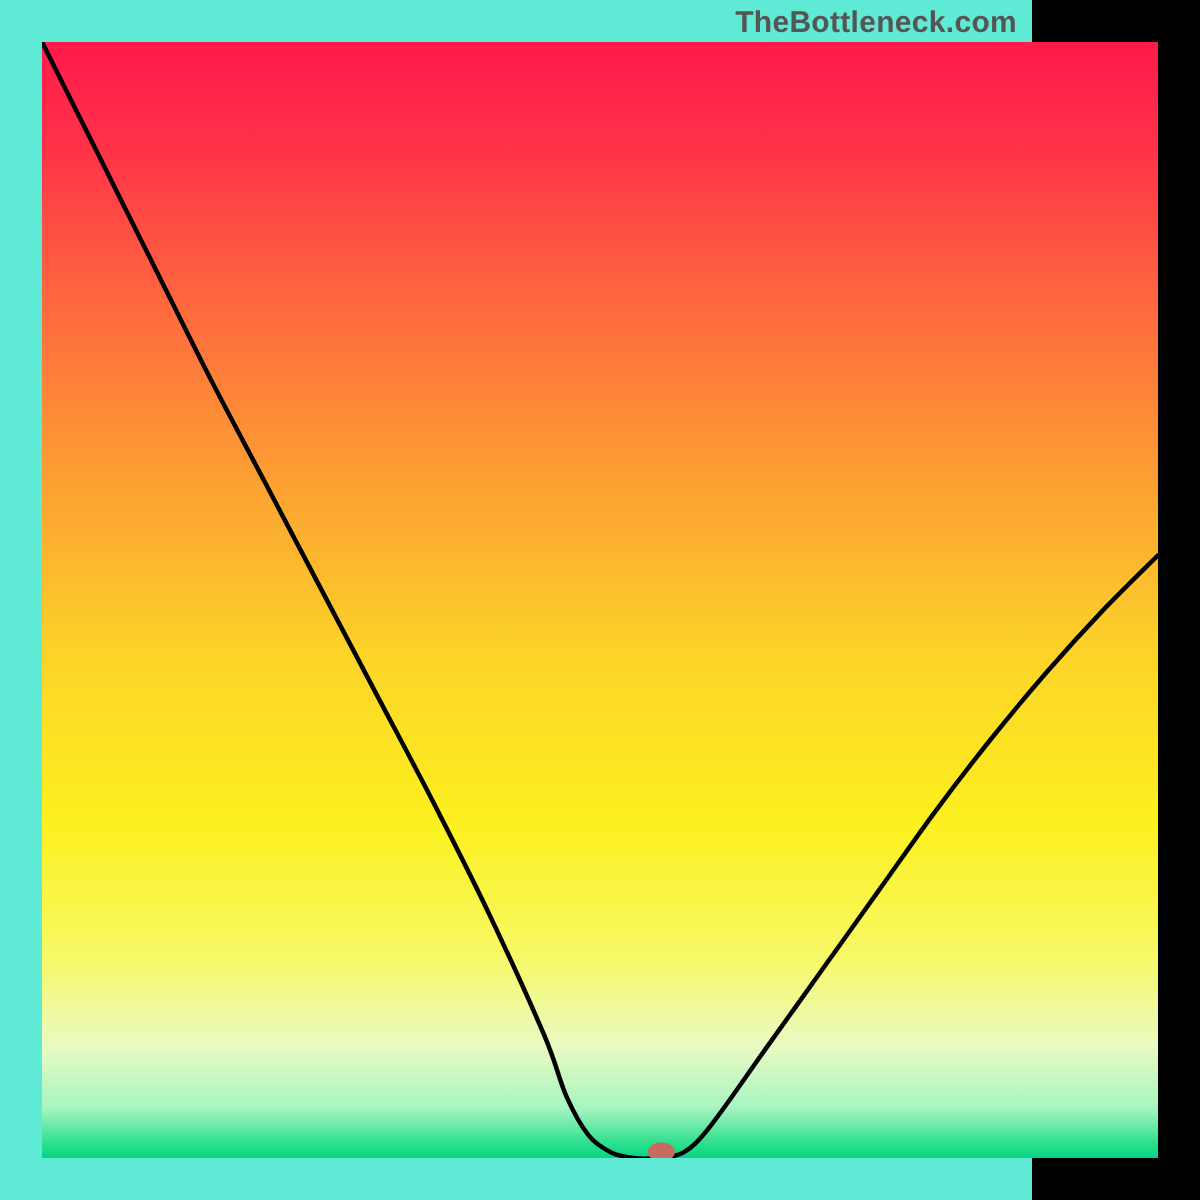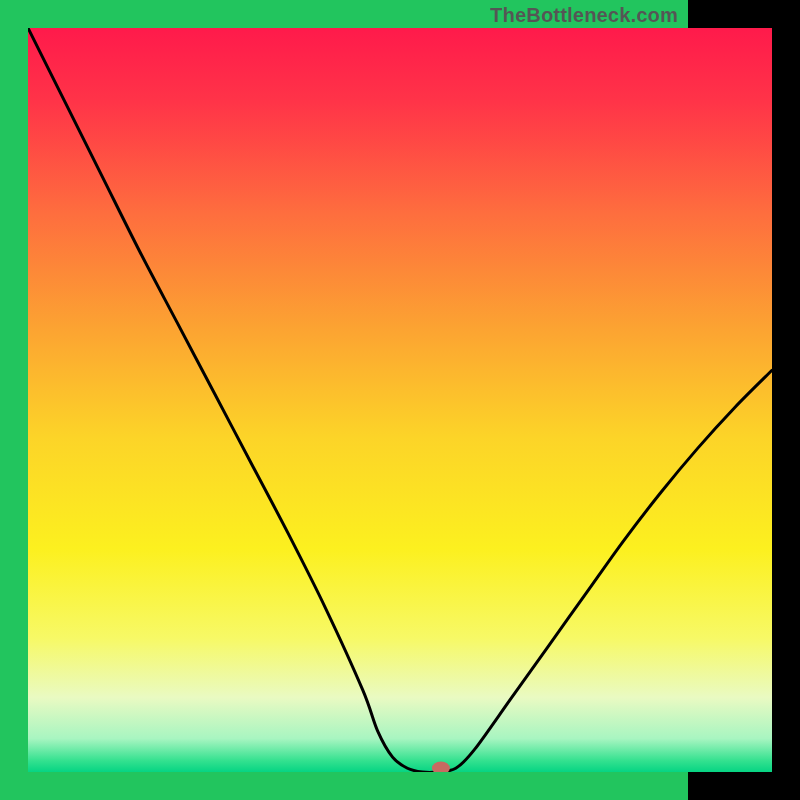--- a/index.html
+++ b/index.html
@@ -8,21 +8,21 @@
     width: 800px;
     height: 800px;
     background: #000;
     overflow: hidden;
     font-family: Arial, Helvetica, sans-serif;
   }
   .frame {
     position: relative;
     width: 688px;
     height: 800px;
-    background: #22c55e;
+    background: #5eead4;
   }
   .watermark {
     position: absolute;
     top: 4px;
     right: 10px;
     color: #555;
     font-size: 20px;
     font-weight: 600;
     letter-spacing: 0.2px;
     z-index: 5;

